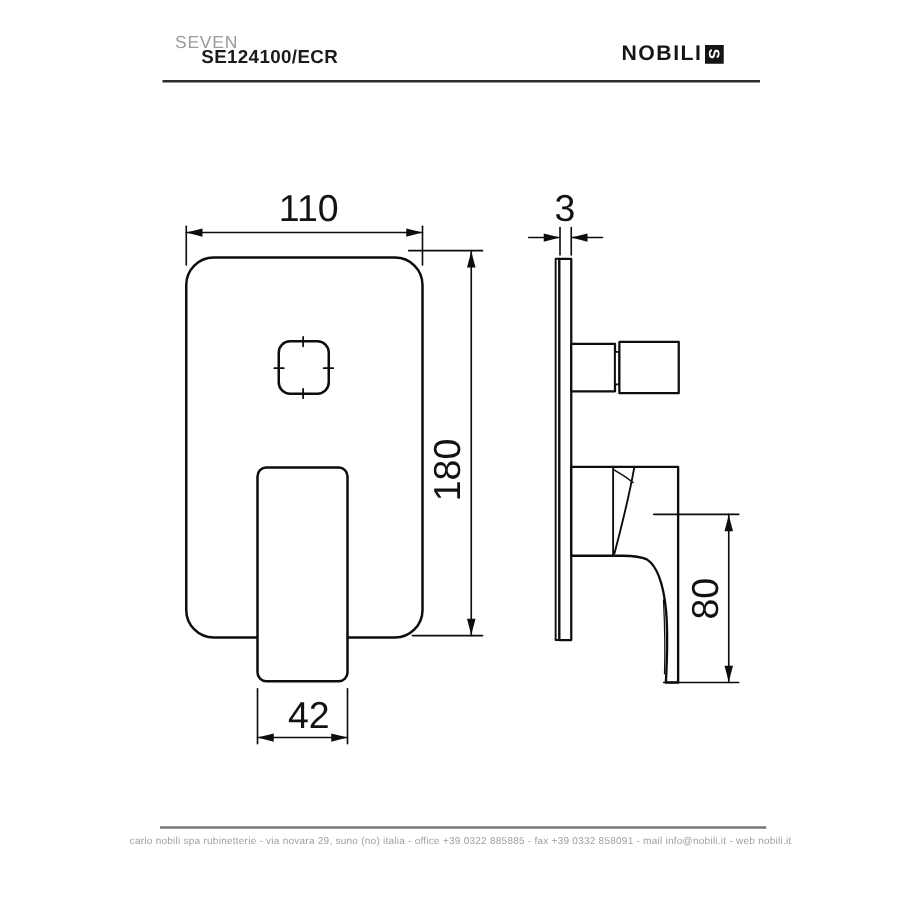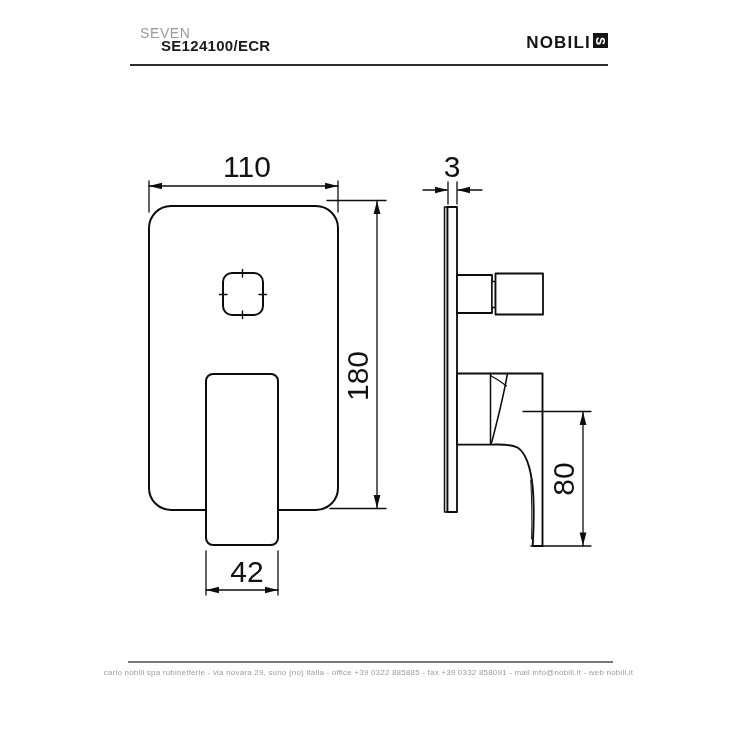--- a/index.html
+++ b/index.html
@@ -1,21 +1,21 @@
 <!DOCTYPE html>
 <html><head>
 <meta charset="utf-8">
 <style>
   html,body{margin:0;padding:0;background:#fff;}
   body{width:737px;height:737px;position:relative;overflow:hidden;
        font-family:"Liberation Sans", sans-serif;}
   .abs{position:absolute;}
   .series{left:140px;top:25px;font-size:14px;color:#9b9b9b;letter-spacing:.6px;}
   .code{left:140px;top:37px;font-size:15px;font-weight:bold;color:#1b1b1b;letter-spacing:.3px;margin-left:21px;}
-  .logo{top:33px;left:497px;width:111px;display:flex;justify-content:flex-end;gap:2px;}
+  .logo{top:33px;left:468px;width:111px;display:flex;align-items:center;justify-content:flex-end;gap:2px;}
   .logo .word{font-size:17px;font-weight:800;color:#151515;letter-spacing:1.2px;}
   .logo .mark{width:15px;height:15px;background:#151515;color:#fff;display:flex;
               align-items:center;justify-content:center;}
   .logo .mark span{display:block;transform:rotate(90deg);font-size:12px;font-weight:bold;line-height:1;}
   .rule-top{left:130px;top:64px;width:478px;height:2px;background:#2e2e2e;}
   .rule-bottom{left:128px;top:661px;width:485px;height:1.5px;background:#787878;}
   .footer-text{left:0;top:668px;width:737px;text-align:center;font-size:8px;color:#9e9e9e;letter-spacing:.2px;}
   svg.drawing{position:absolute;left:0;top:0;}
   .dim-text{font-size:30px;fill:#121212;}
 </style>

